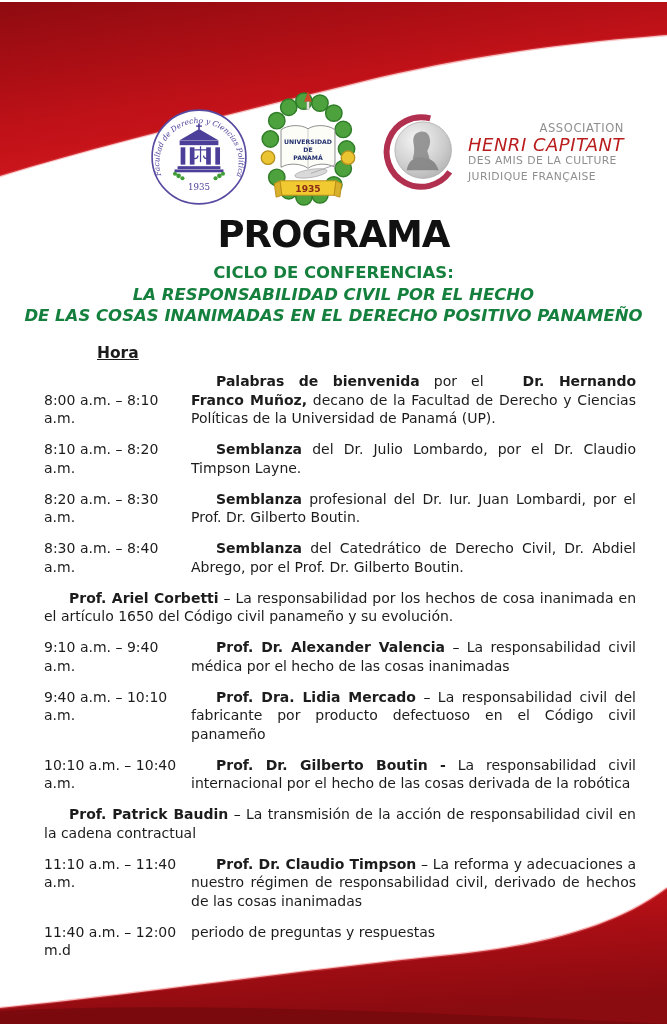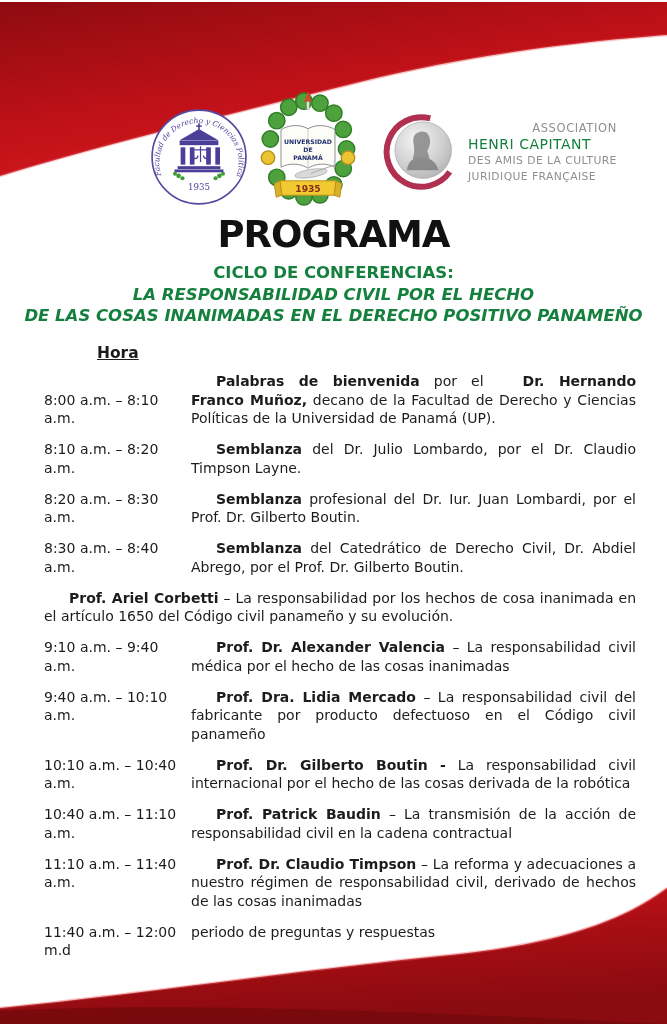--- a/index.html
+++ b/index.html
@@ -12,21 +12,21 @@
   .swoosh-top { position:absolute; top:0; left:0; }
   .swoosh-bottom { position:absolute; bottom:0; left:0; }
 
   .logos { position:absolute; top:0; left:0; width:667px; height:230px; }
   .logo-fd { position:absolute; left:148px; top:106px; }
   .logo-up { position:absolute; left:255px; top:88px; }
   .logo-hc { position:absolute; left:383px; top:110px; width:215px; }
   .hc-medallion { position:absolute; left:0; top:0; }
   .hc-text { position:absolute; left:85px; top:10px; white-space:nowrap; }
   .hc-l1 { font-size:11.5px; letter-spacing:.6px; color:#8f8f8f; line-height:16px;text-align:right; }
-  .hc-l2 { font-size:14px; letter-spacing:.5px; color:#15803d; line-height:17px; }
+  .hc-l2 { font-size:18px; letter-spacing:.5px; color:#b91c1c; line-height:17px;font-style:italic; }
   .hc-l3 { font-size:10.8px; letter-spacing:.4px; color:#8f8f8f; line-height:15.5px; }
 
   .title {
     position:absolute; top:213px; left:0; width:667px; text-align:center;
     font-size:37px; font-weight:bold; letter-spacing:-1px; color:#111;
   }
   .subtitle { position:absolute; top:262px; left:14px; width:639px; text-align:center; }
   .sub-line { font-size:16.5px; font-weight:bold; line-height:21.5px; color:#15803d; }
   .sub-italic { font-style:italic; }
 
@@ -206,21 +206,20 @@
       <div class="time">9:40 a.m. – 10:10 a.m.</div>
       <div class="desc"><span class="b">Prof. Dra. Lidia Mercado</span><span> – La responsabilidad civil del fabricante por producto defectuoso en el Código civil panameño</span></div>
     </div>
 
     <div class="row">
       <div class="time">10:10 a.m. – 10:40 a.m.</div>
       <div class="desc"><span class="b">Prof. Dr. Gilberto Boutin -</span><span> La responsabilidad civil internacional por el hecho de las cosas derivada de la robótica</span></div>
     </div>
 
     <div class="row">
-      <div class="time">10:40 a.m. – 11:10 a.m.</div>
       <div class="desc"><span class="b">Prof. Patrick Baudin</span><span> – La transmisión de la acción de responsabilidad civil en la cadena contractual</span></div>
     </div>
 
     <div class="row">
       <div class="time">11:10 a.m. – 11:40 a.m.</div>
       <div class="desc"><span class="b">Prof. Dr. Claudio Timpson</span><span> – La reforma y adecuaciones a nuestro régimen de responsabilidad civil, derivado de hechos de las cosas inanimadas</span></div>
     </div>
 
     <div class="row">
       <div class="time">11:40 a.m. – 12:00 m.d</div>

